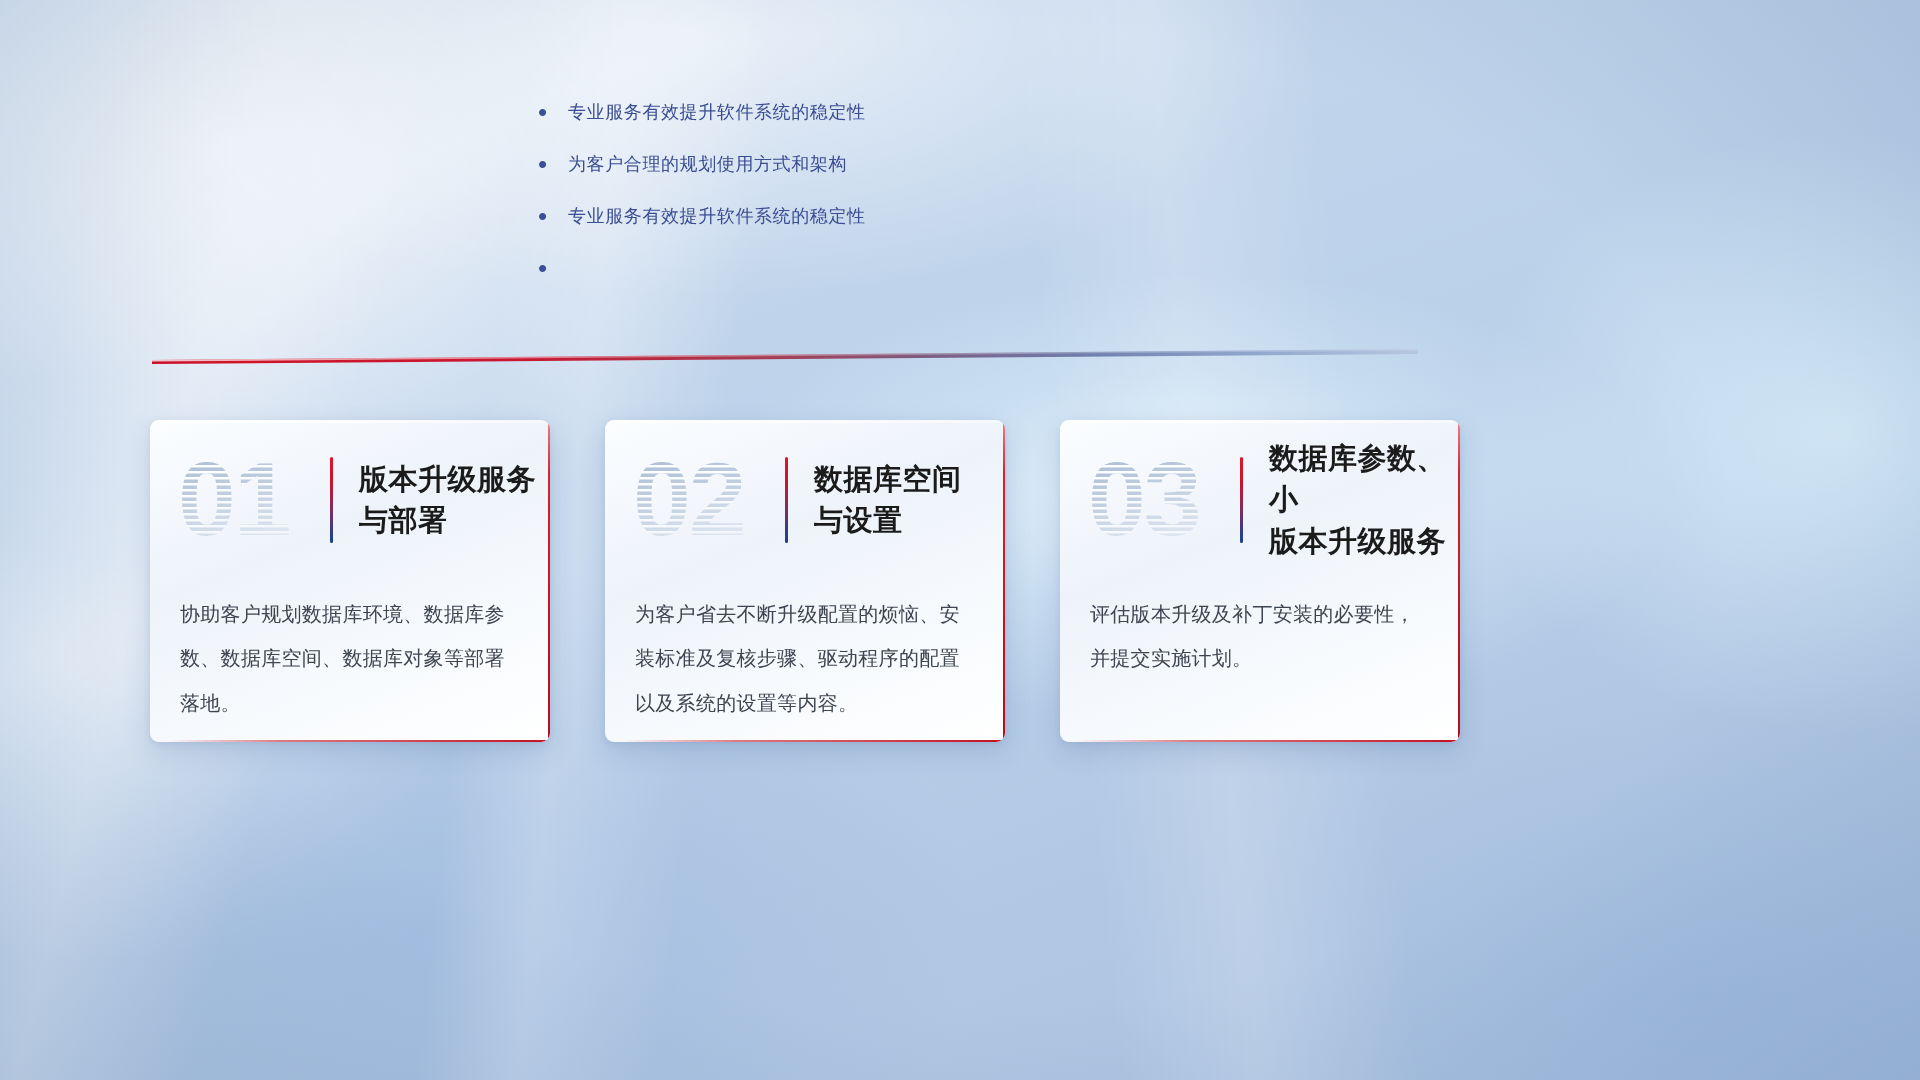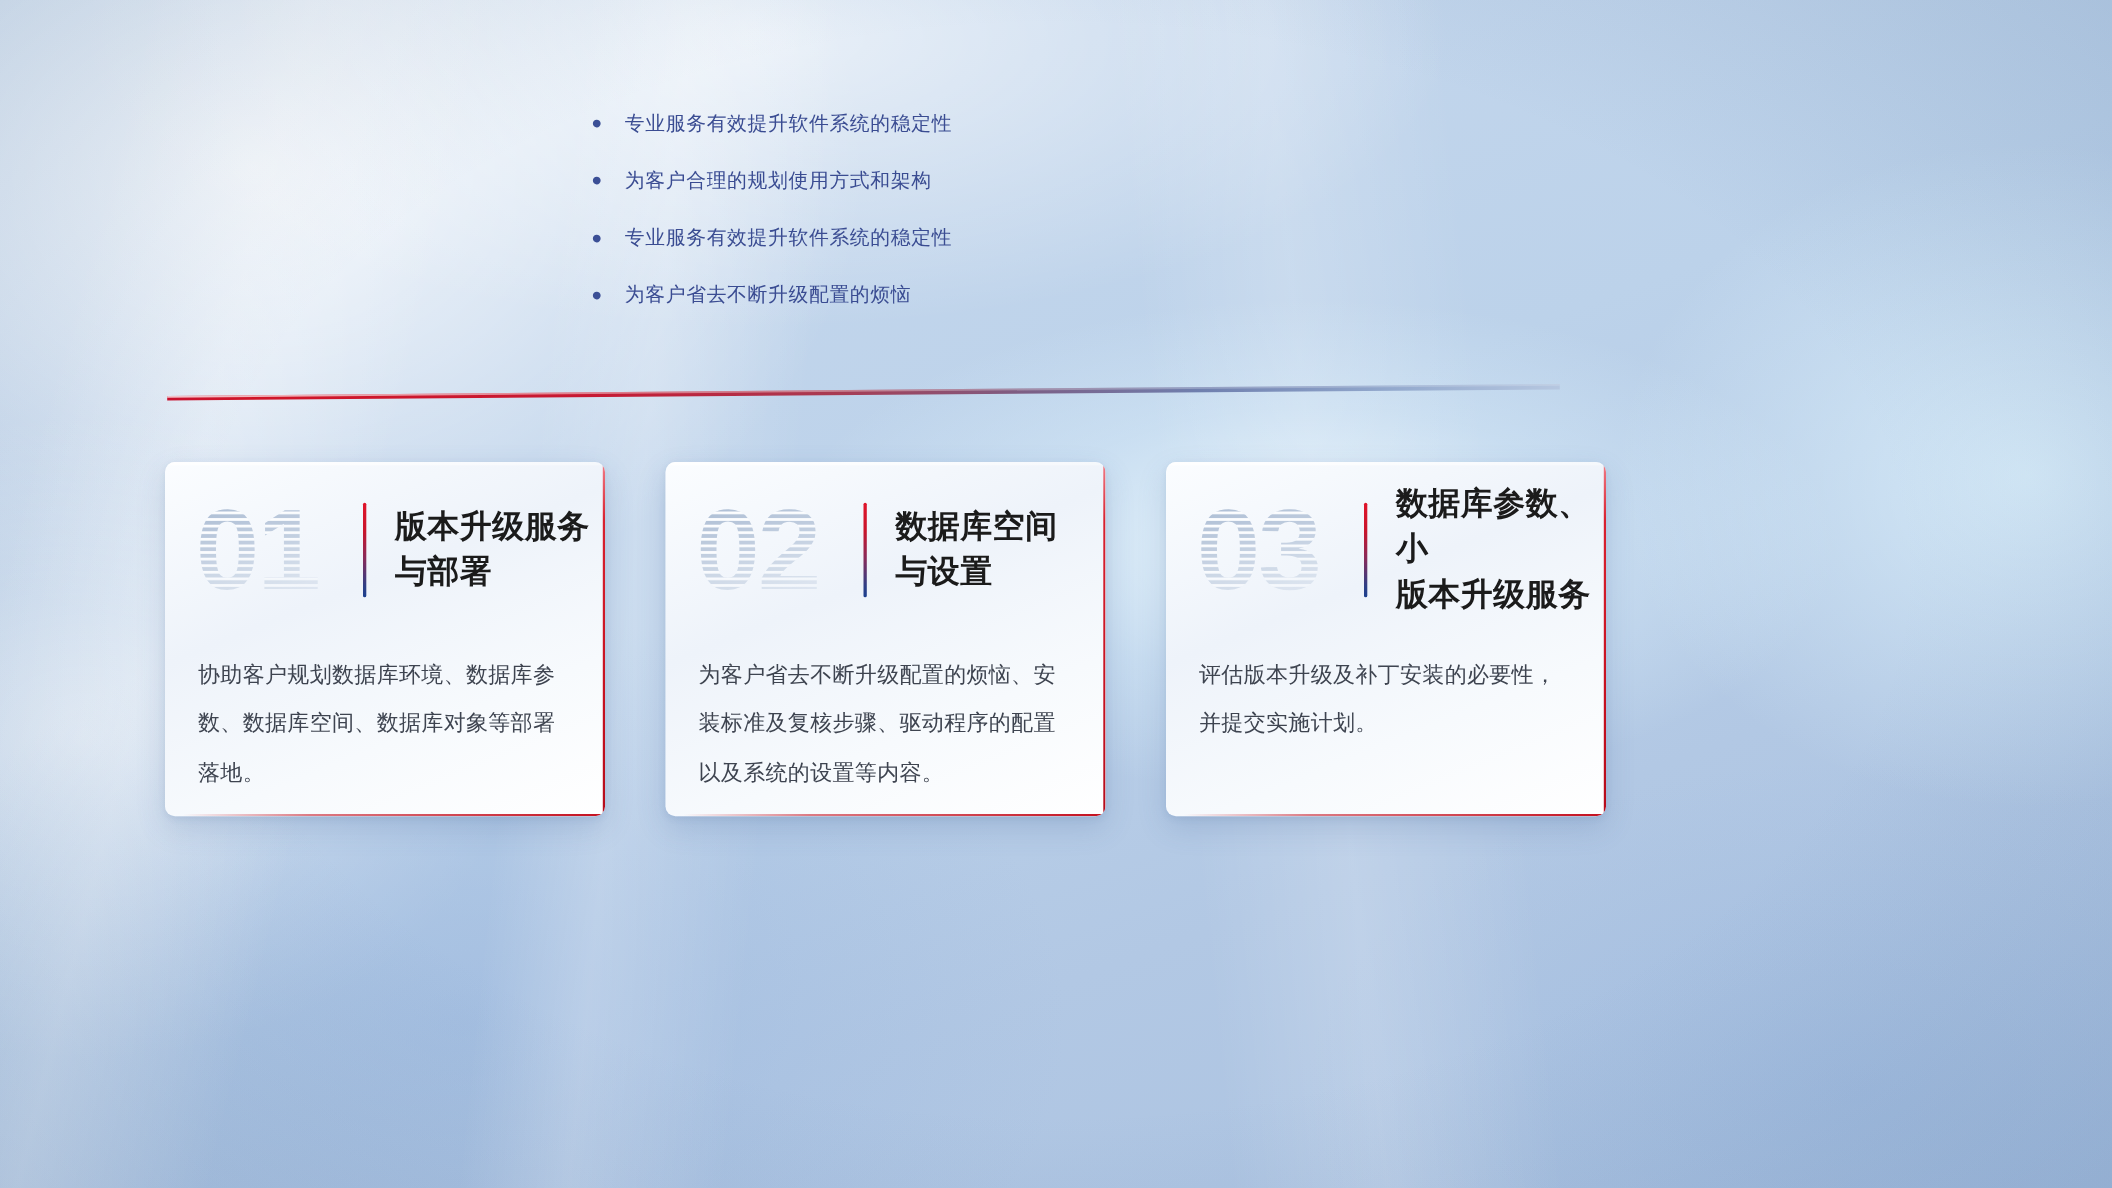--- a/index.html
+++ b/index.html
@@ -151,21 +151,20 @@
   <li class="bullet-row">
     <span class="bullet-dot">•</span>
     <span class="bullet-text">为客户合理的规划使用方式和架构</span>
   </li>
   <li class="bullet-row">
     <span class="bullet-dot">•</span>
     <span class="bullet-text">专业服务有效提升软件系统的稳定性</span>
   </li>
   <li class="bullet-row">
     <span class="bullet-dot">•</span>
-    <span class="bullet-text">为客户省去不断升级配置的烦恼</span>
   </li>
 </ul>
 
 <div id="divider">
   <svg viewBox="0 0 1270 28" preserveAspectRatio="none">
     <defs>
       <linearGradient id="gDiv" x1="0" y1="0" x2="1" y2="0">
         <stop offset="0" stop-color="#c8102e"></stop>
         <stop offset="0.06" stop-color="#d01528"></stop>
         <stop offset="0.30" stop-color="#c71832"></stop>

